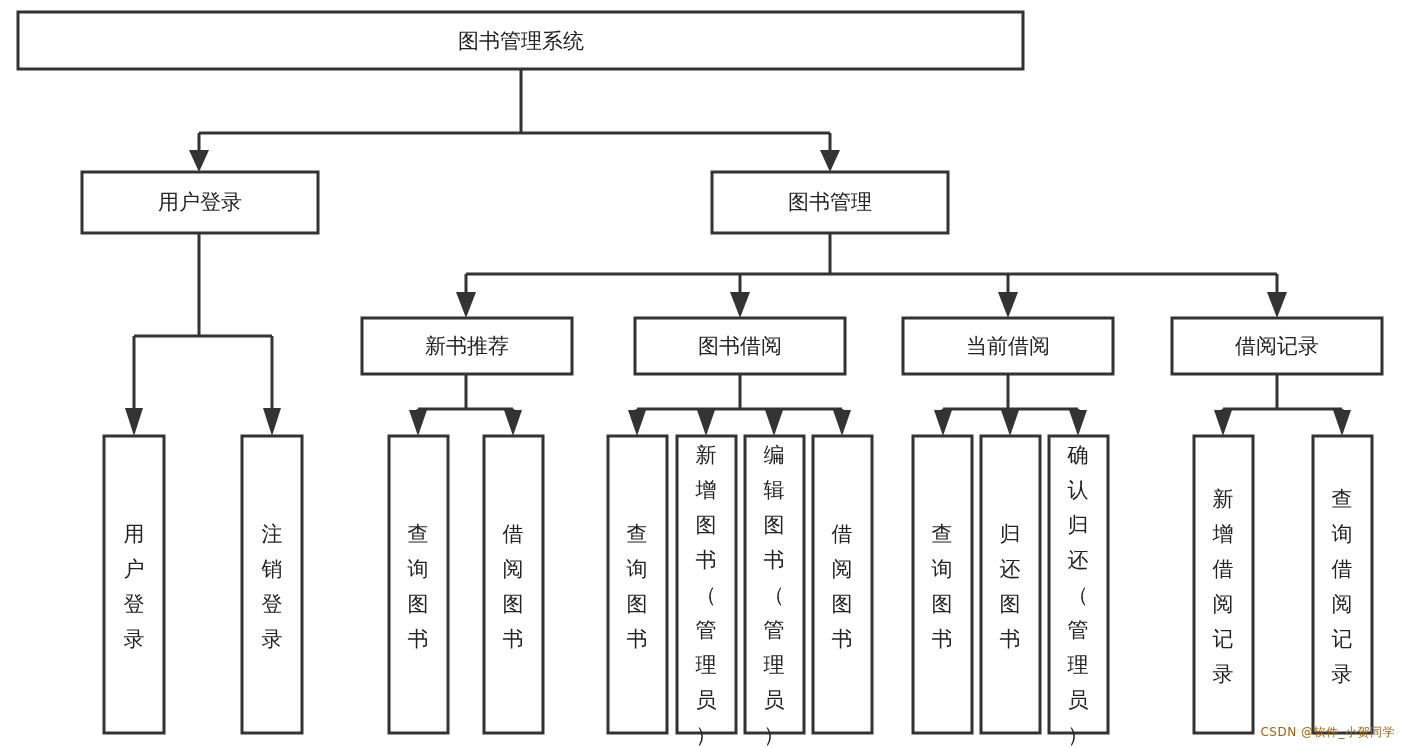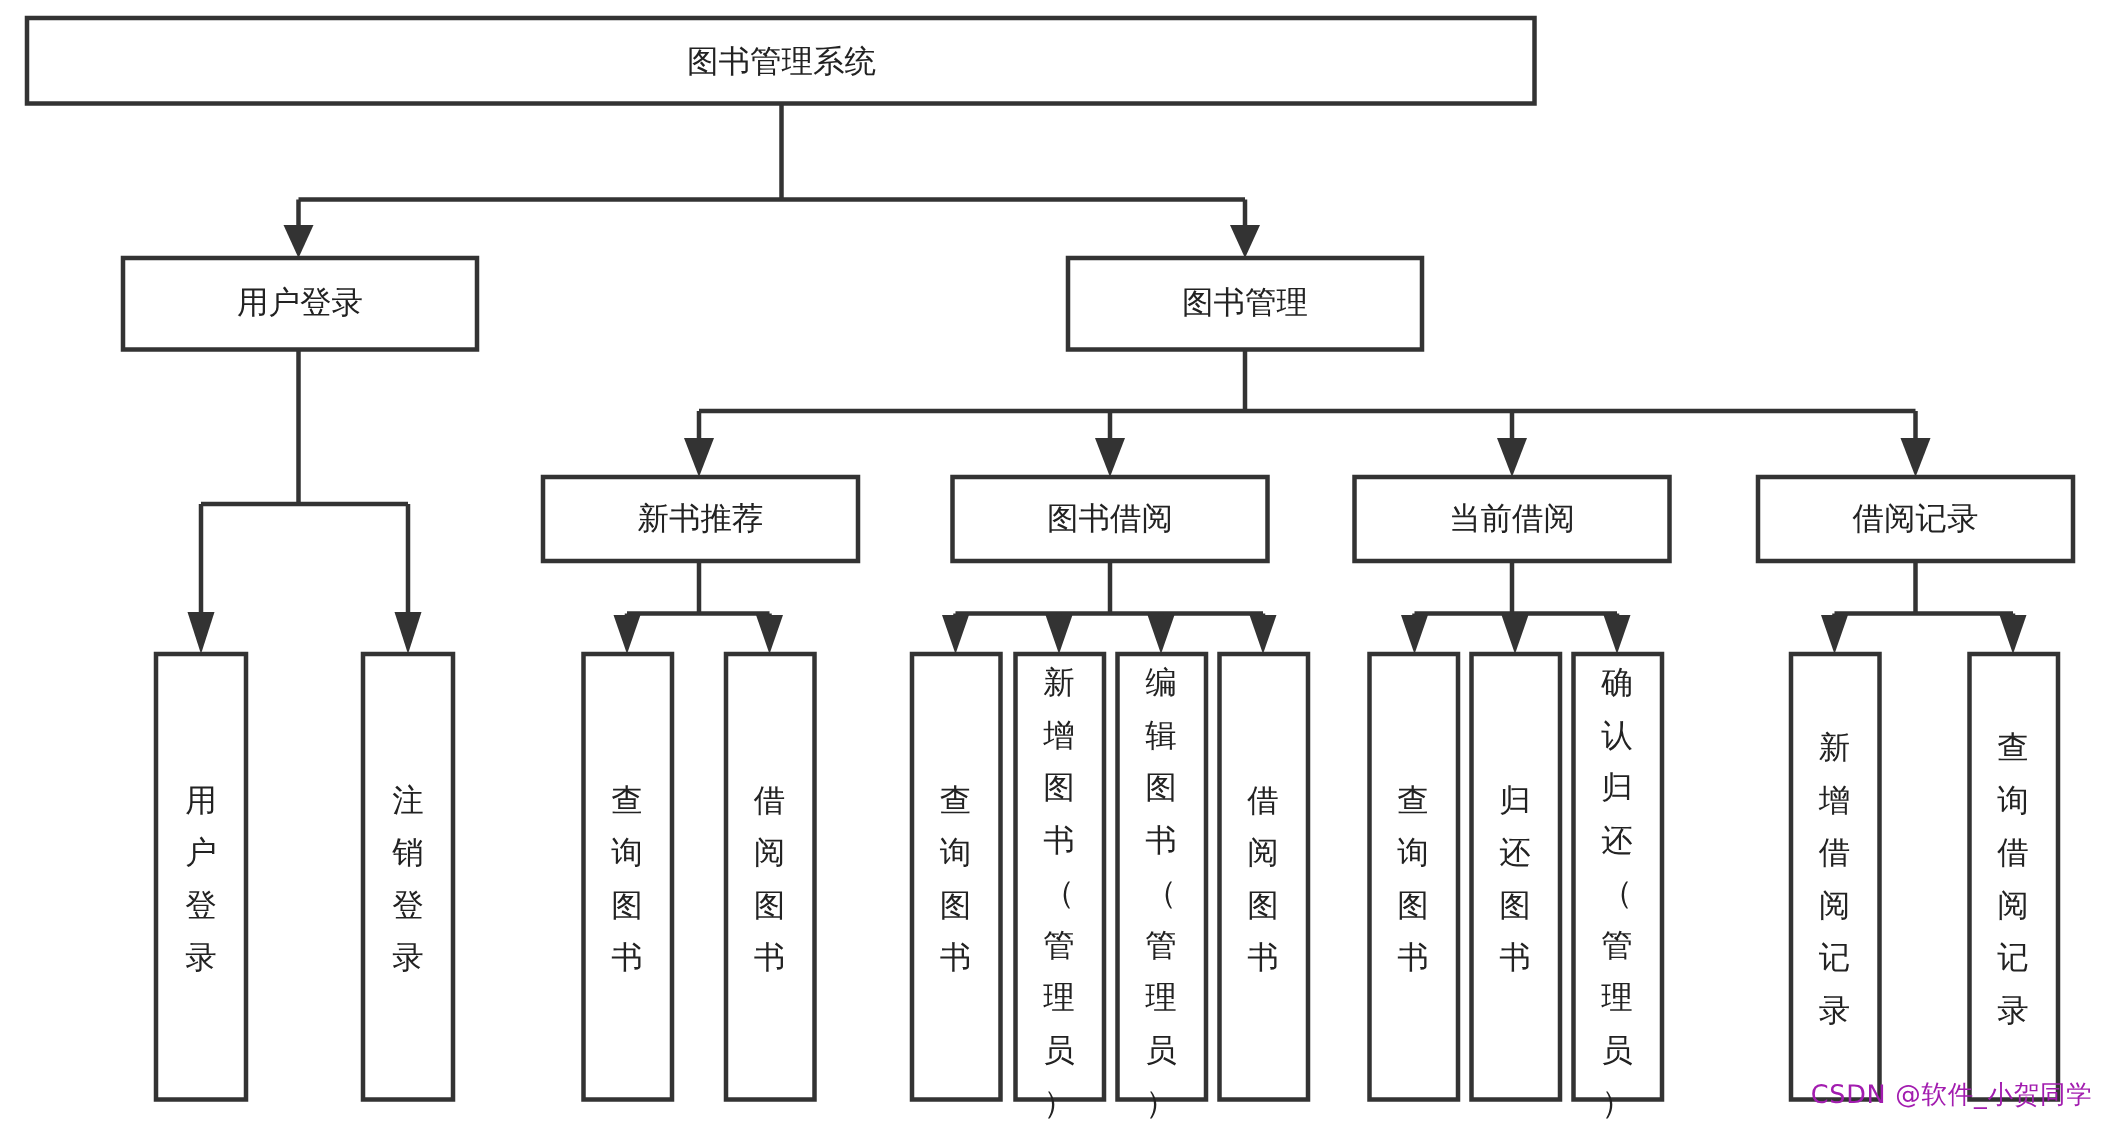--- a/index.html
+++ b/index.html
@@ -51,22 +51,22 @@
   }
   .arrow-head {
     fill: #333333;
     stroke: none;
   }
   #watermark {
     position: absolute;
     right: 10px;
     bottom: 6px;
     font-family: "DejaVu Sans", "Liberation Sans", sans-serif;
-    font-size: 17px;
-    color: #a21caf;
+    font-size: 12px;
+    color: #a16207;
     white-space: nowrap;
     letter-spacing: 0.5px;
     user-select: none;
   }
 </style>
 </head>
 <body>
 
 <div id="diagram-root">
 

